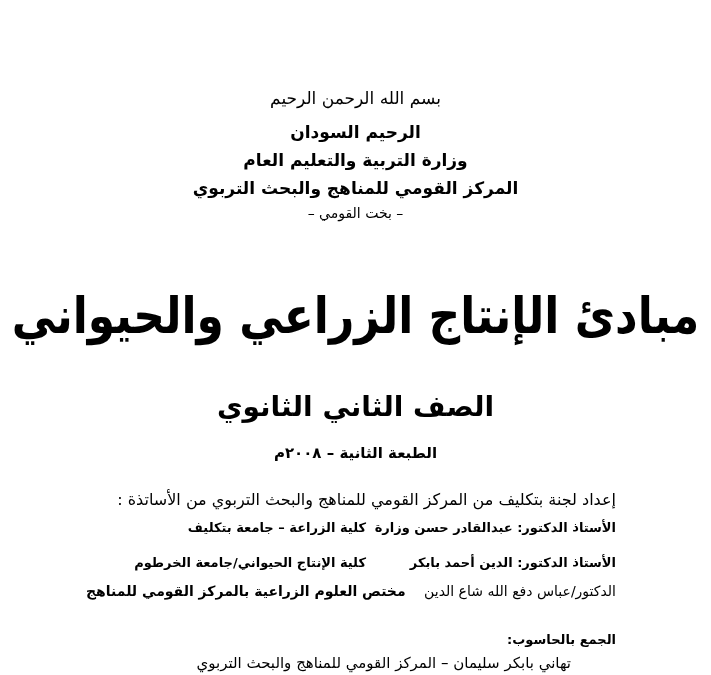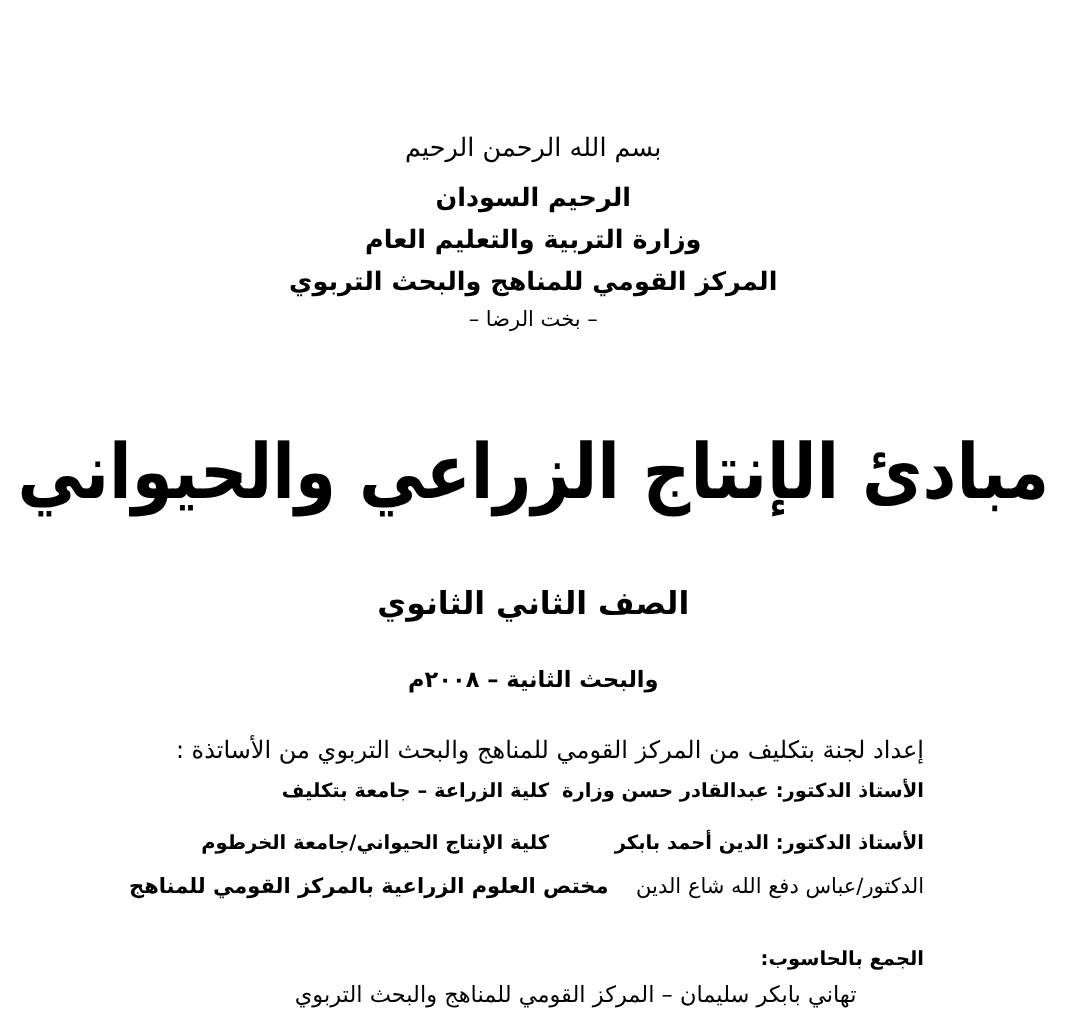--- a/index.html
+++ b/index.html
@@ -9,21 +9,21 @@
     color: #000;
   }
   .line { position: absolute; left: 0; width: 711px; text-align: center; direction: rtl; white-space: nowrap; }
   .basmala { top: 88px; font-family: "DejaVu Serif", serif; font-size: 17px; text-align: center; }
   .h1 { font-weight: bold; font-size: 17px; }
   .l1 { top: 122px; }
   .l2 { top: 150px; }
   .l3 { top: 178px; }
   .sub { top: 205px; font-size: 14px; }
   .title { top: 290px; font-size: 44px; font-weight: bold; letter-spacing: -1px; transform: scaleY(1.15); }
-  .grade { top: 390px; font-size: 21px; font-weight: bold; }
+  .grade { top: 390px; font-size: 28px; font-weight: bold; }
   .edition { top: 444px; font-size: 15px; font-weight: bold; }
 
   .row { position: absolute; direction: rtl; white-space: nowrap; }
   .intro { top: 490px; right: 95px; font-size: 16px; }
   .staff { right: 95px; width: 530px; font-size: 13px; font-weight: bold; display: flex; }
   .staff .name { width: 250px; }
   .staff .aff { flex: 1; }
   .s1 { top: 520px; }
   .s2 { top: 555px; }
   .s3 { top: 583px; font-size: 14px; }
@@ -31,25 +31,25 @@
   .typing-label { top: 632px; right: 95px; font-size: 13px; font-weight: bold; }
   .typing-value { top: 654px; right: 140px; font-size: 15px; }
 </style>
 </head>
 <body>
 
 <div class="line basmala">بسم الله الرحمن الرحيم</div>
 <div class="line h1 l1">الرحيم السودان</div>
 <div class="line h1 l2">وزارة التربية والتعليم العام</div>
 <div class="line h1 l3">المركز القومي للمناهج والبحث التربوي</div>
-<div class="line sub">– بخت الرضا –</div>
+<div class="line sub">– بخت القومي –</div>
 
 <div class="line title">مبادئ الإنتاج الزراعي والحيواني</div>
 <div class="line grade">الصف الثاني الثانوي</div>
-<div class="line edition">والبحث الثانية – ٢٠٠٨م</div>
+<div class="line edition">الطبعة الثانية – ٢٠٠٨م</div>
 
 <div class="row intro">إعداد لجنة بتكليف من المركز القومي للمناهج والبحث التربوي من الأساتذة :</div>
 
 <div class="row staff s1">
   <span class="name">الأستاذ الدكتور:  عبدالقادر حسن وزارة</span>
   <span class="aff">كلية الزراعة – جامعة بتكليف</span>
 </div>
 <div class="row staff s2">
   <span class="name">الأستاذ الدكتور:  الدين أحمد بابكر</span>
   <span class="aff">كلية الإنتاج الحيواني/جامعة الخرطوم</span>

